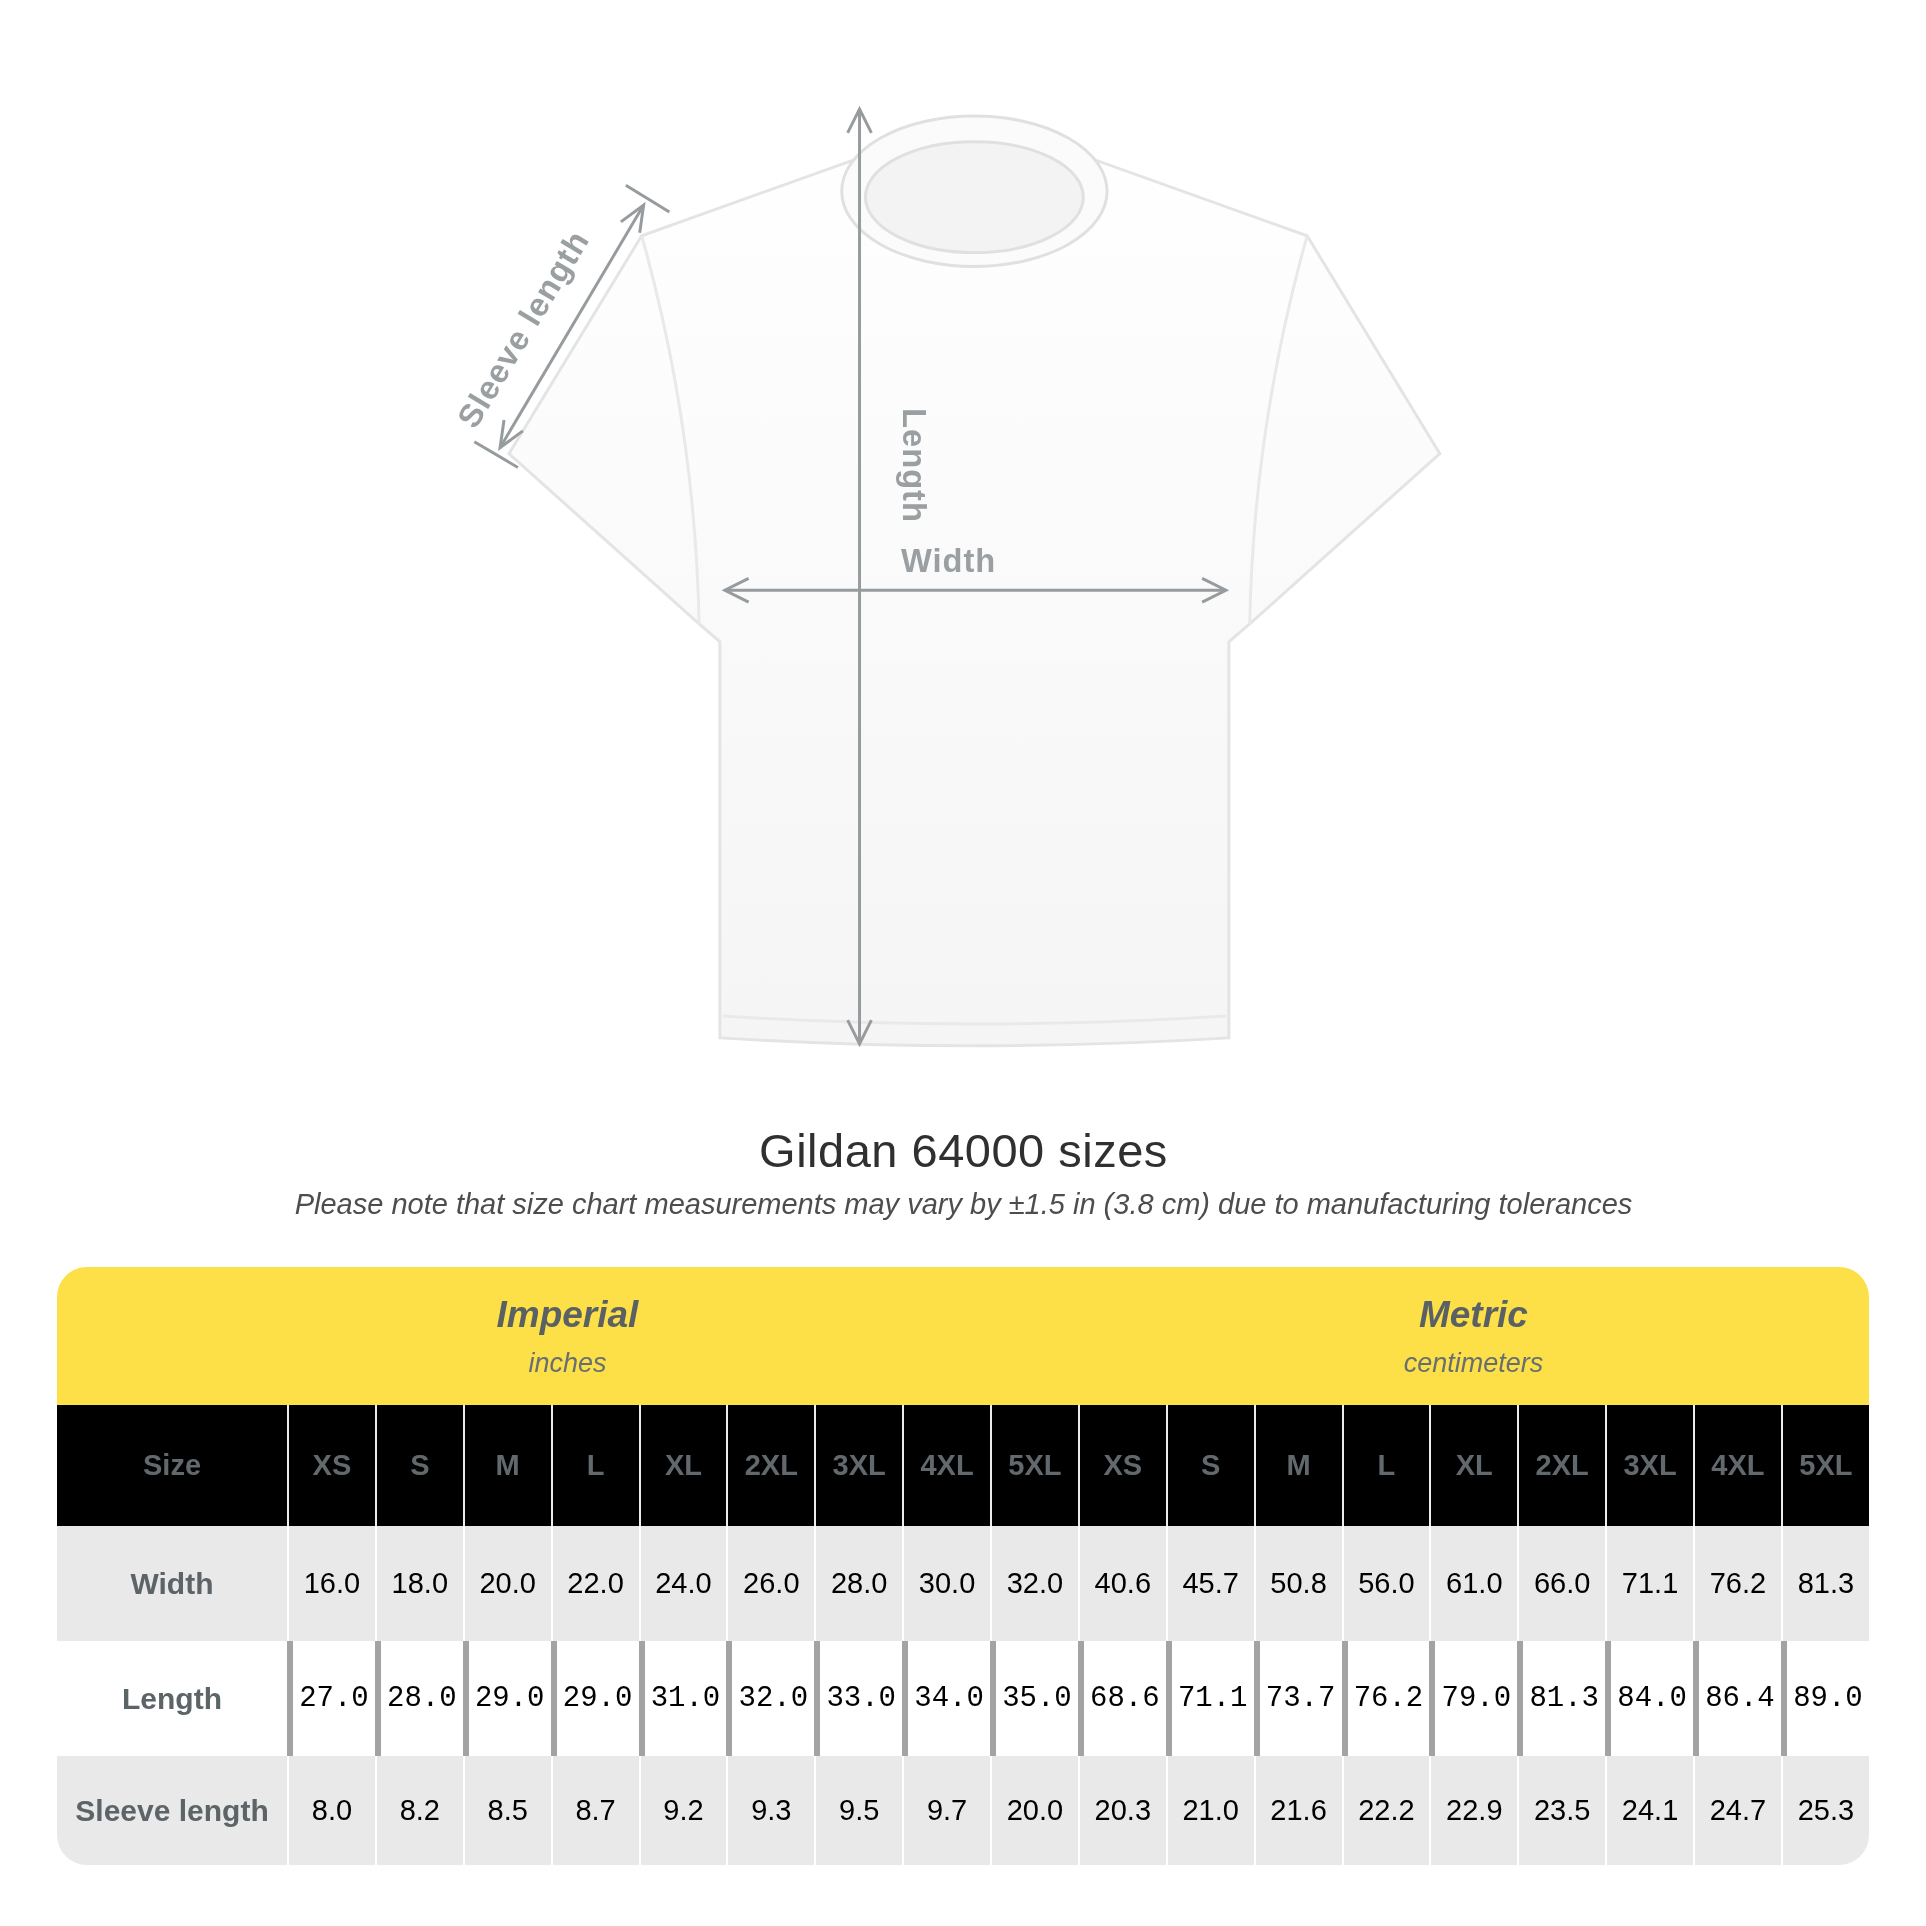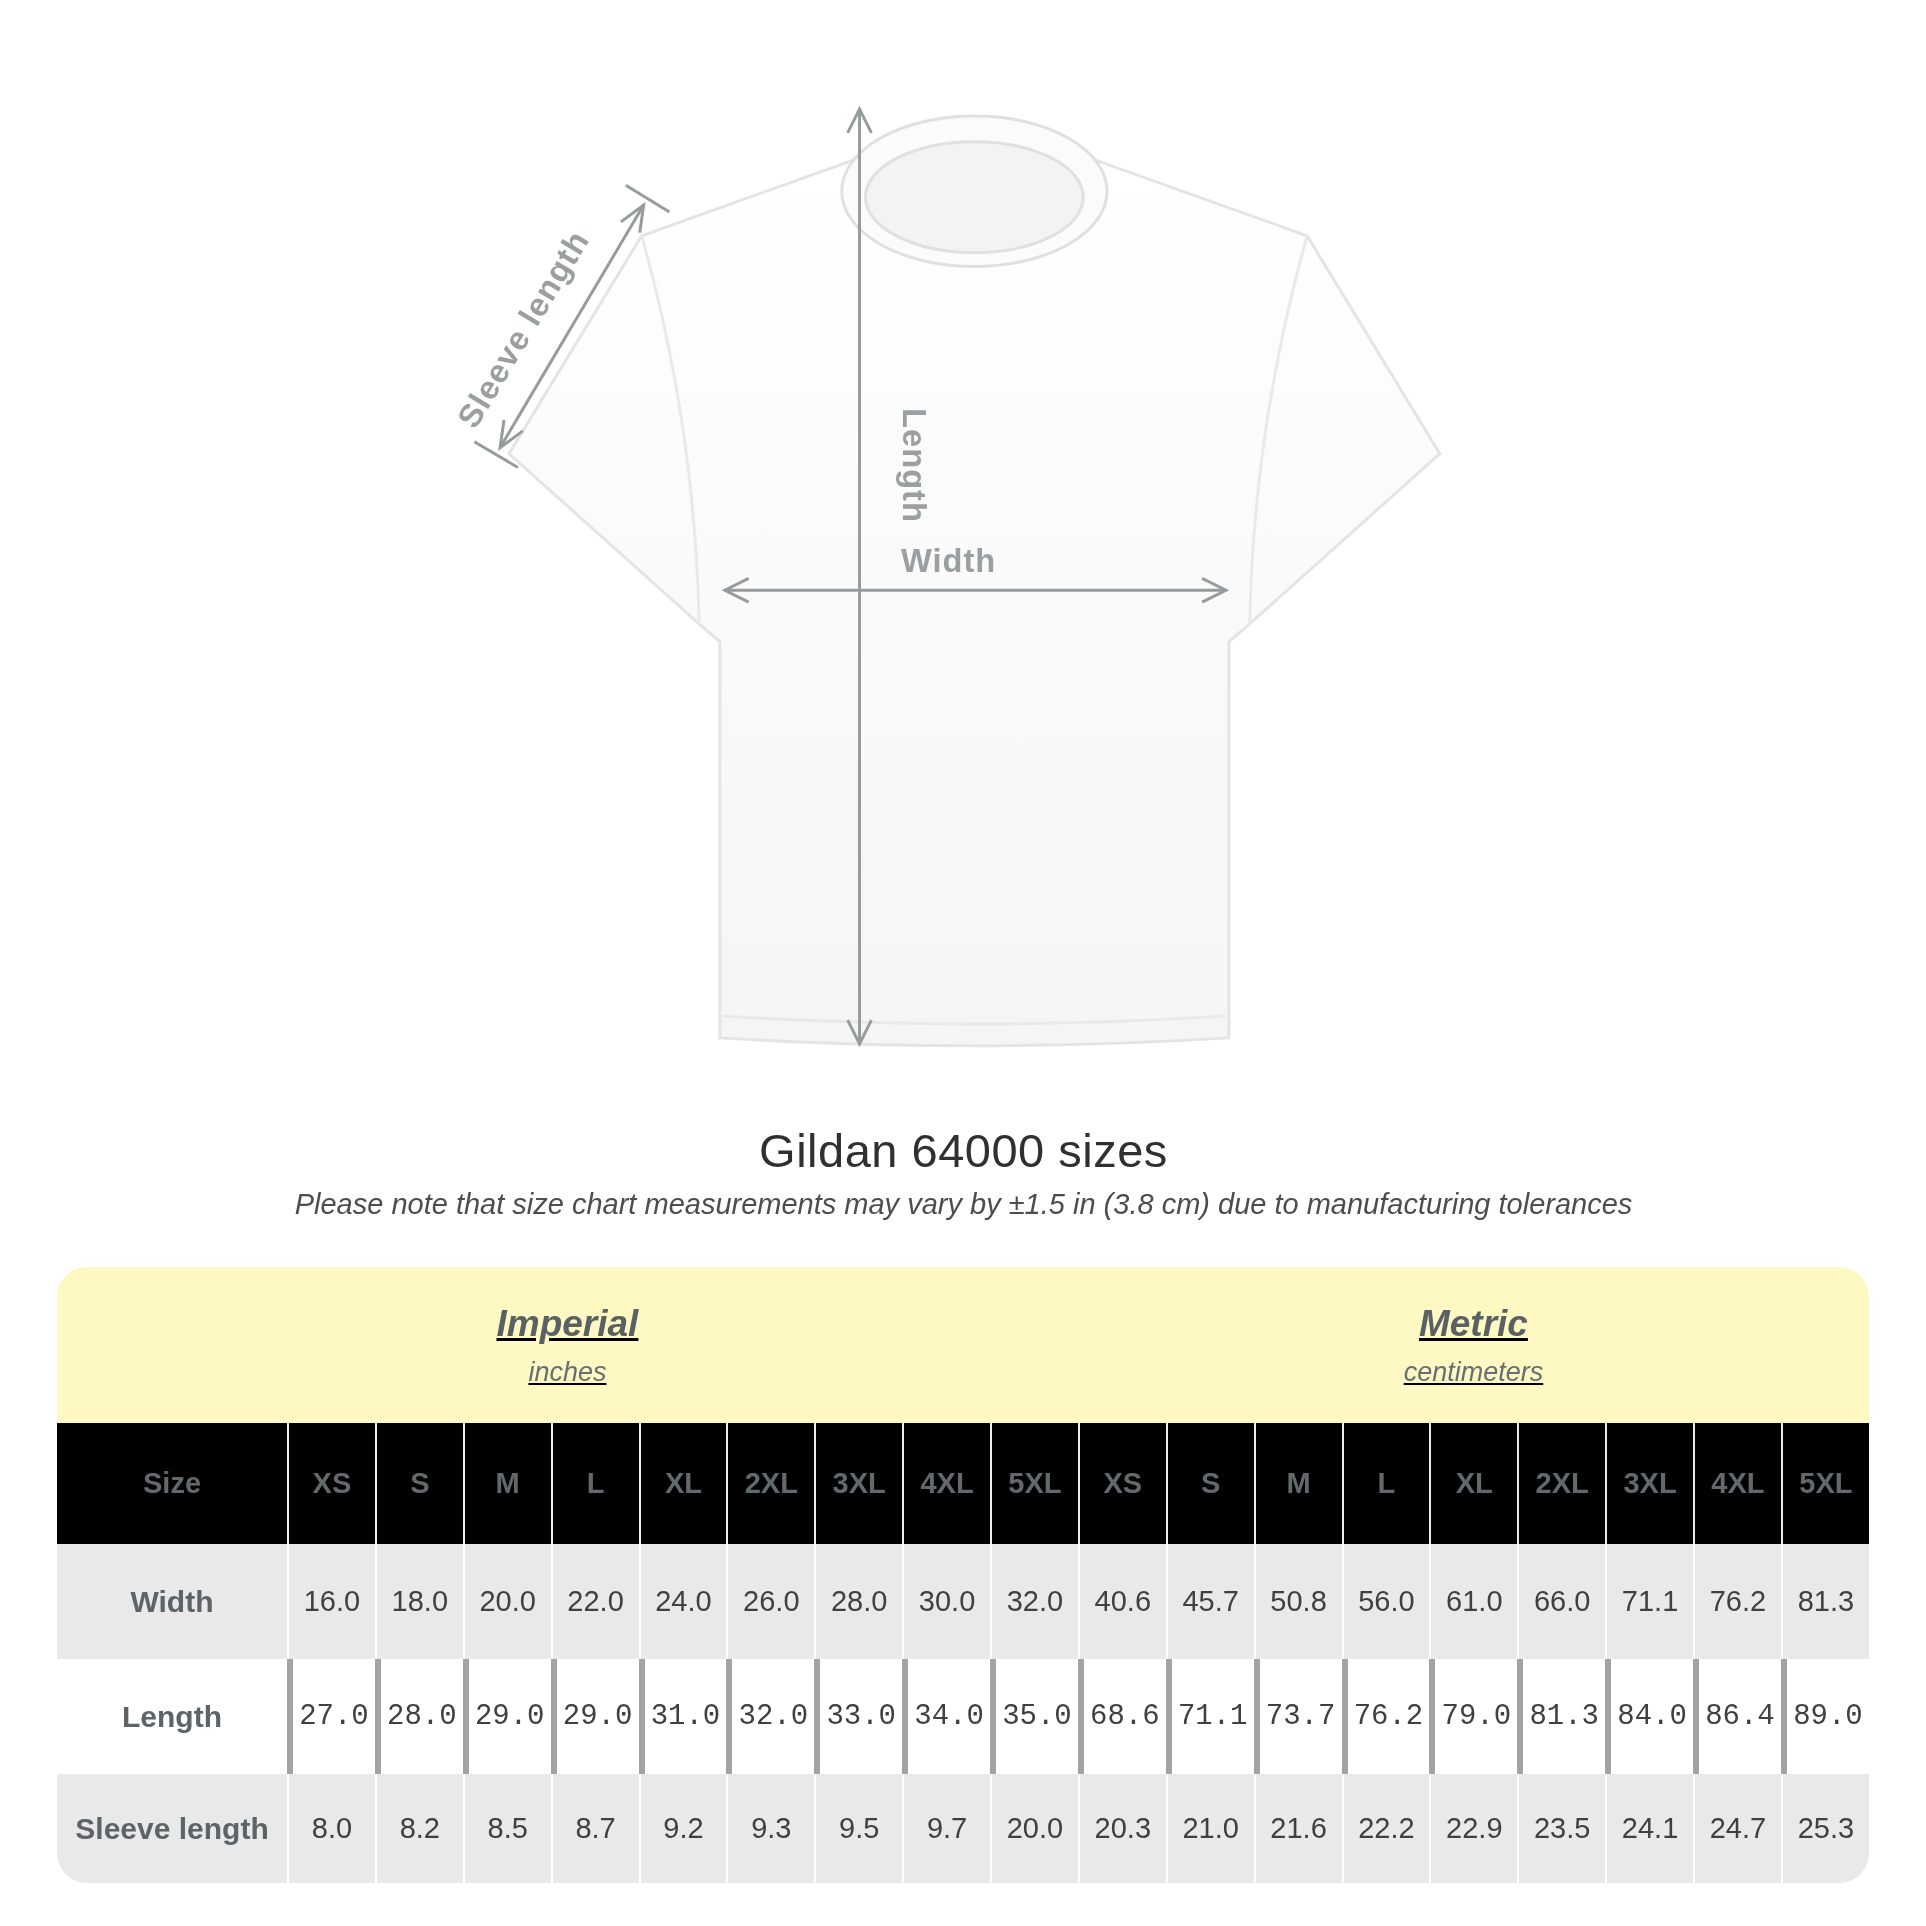--- a/index.html
+++ b/index.html
@@ -19,38 +19,38 @@
   }
   .page-note{
     position:absolute;left:0;top:1188px;width:100%;text-align:center;
     font-size:29px;font-style:italic;color:#4d4d4d;
   }
   
   .table-wrap{position:absolute;left:57px;top:1267px;width:1812px;}
   table.size-chart{width:100%;border-collapse:separate;border-spacing:0;table-layout:fixed;}
   col.col-label{width:230px;}
   td{text-align:center;vertical-align:middle;padding:0;}
-  tr.band td{height:156px;background:#fef9c3;text-decoration:underline;}
+  tr.band td{height:138px;background:#fde047;}
   tr.band td.band-left{border-top-left-radius:30px;}
   tr.band td.band-right{border-top-right-radius:30px;}
   .unit-name{font-size:37px;font-weight:bold;font-style:italic;color:#596165;}
   .unit-sub{font-size:27px;font-style:italic;color:#686f73;margin-top:12px;}
   tr.head td{height:121px;background:#000000;font-size:29px;font-weight:bold;color:#62696d;}
   tr.head td + td{border-left:2px solid #ececec;}
   tr.gray td{background:#e9e9e9;}
   tr.gray td + td{border-left:2px solid #ffffff;}
   tr.white td{background:#ffffff;}
   tr.white td + td{border-left:6px solid #a3a3a3;font-family:Liberation Mono, monospace;}
   tr.row-width td{height:115px;}
   tr.row-length td{height:115px;}
   tr.row-sleeve td{height:109px;}
   tr.row-sleeve td:first-child{border-bottom-left-radius:30px;}
   tr.row-sleeve td:last-child{border-bottom-right-radius:30px;}
   td.rowlabel{font-size:30px;font-weight:bold;color:#5c6468;}
-  td.num{font-size:29px;color:#404040;}
+  td.num{font-size:29px;color:#000000;}
 </style>
 </head>
 <body>
 
 <svg class="shirt-svg" width="1927" height="1238" viewBox="0 0 1946 1250">
   <defs>
     <linearGradient id="shirtGrad" x1="0" y1="0" x2="0" y2="1">
       <stop offset="0" stop-color="#ffffff"></stop>
       <stop offset="1" stop-color="#f5f5f5"></stop>
     </linearGradient>

